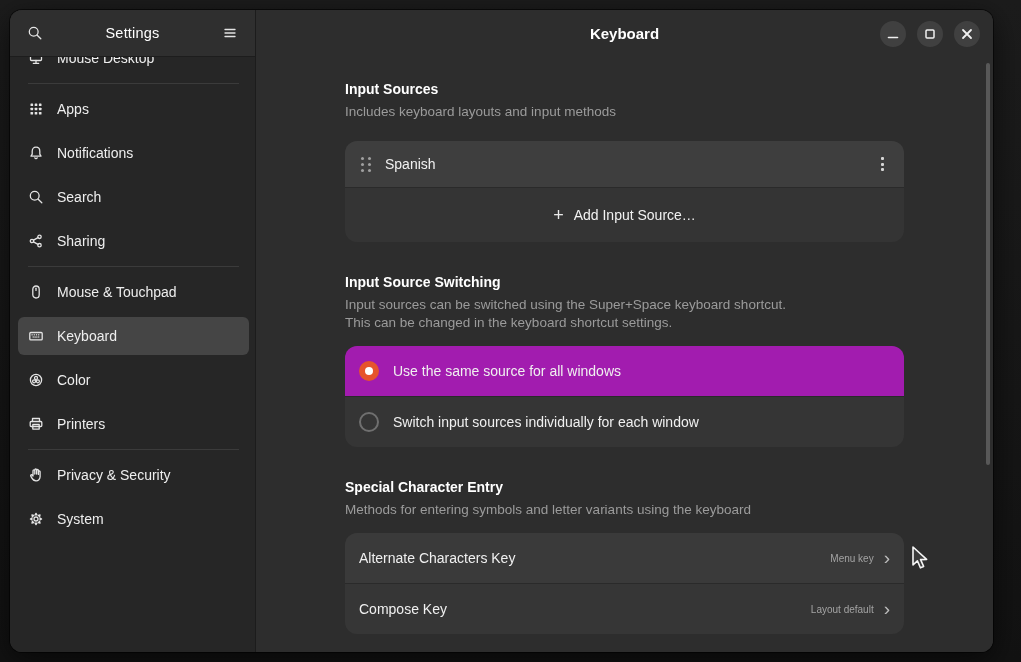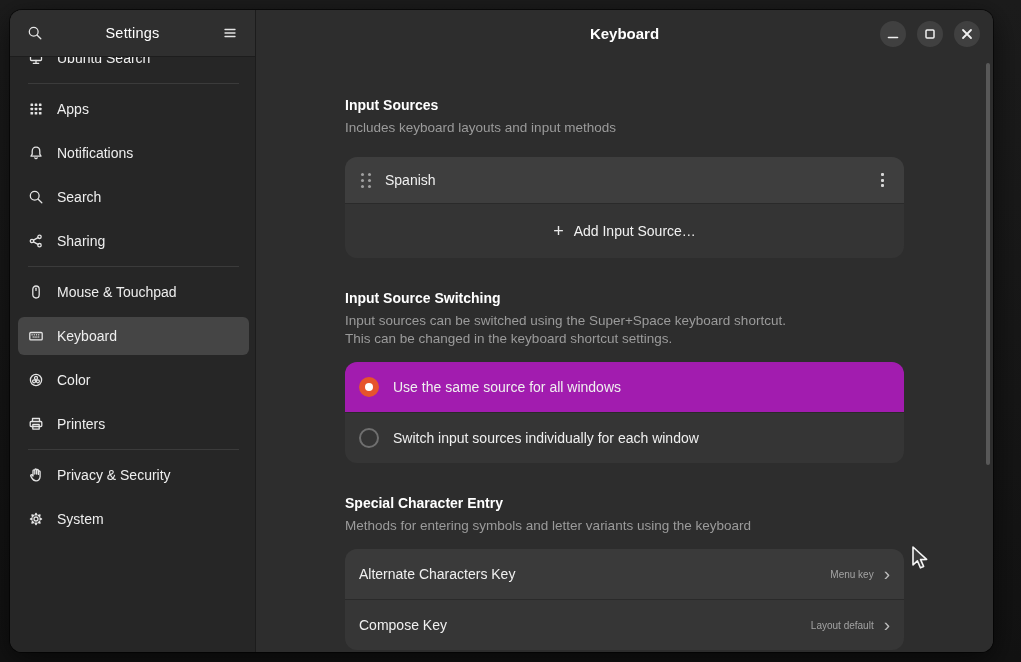--- a/index.html
+++ b/index.html
@@ -38,21 +38,21 @@
   svg.ico .fill { fill:#e4e4e4; stroke:none; }
 
   
   .main { flex:1; position:relative; background:#2d2d2d; display:flex; flex-direction:column; }
   .main-header { height:47px; flex:0 0 47px; display:flex; align-items:center; justify-content:center; position:relative; }
   .main-title { color:#fff; font-weight:bold; font-size:15px; }
   .window-controls { position:absolute; right:13px; top:0; height:47px; display:flex; align-items:center; gap:11px; }
   .wc-btn { width:26px; height:26px; border-radius:50%; background:#404040; display:flex; align-items:center; justify-content:center; cursor:pointer; }
 
   .content { flex:1; overflow:hidden; padding-top:22px; }
-  .clamp { width:559px; margin:16px auto; }
+  .clamp { width:559px; margin:0 auto; }
 
   h2.section-heading { color:#ffffff; font-size:14px; font-weight:bold; line-height:20px; }
   .section-desc { color:#9b9b9b; font-size:13.5px; line-height:18px; margin-top:4px; }
 
   .card { border-radius:12px; overflow:hidden; margin-top:20px; }
   .card.tight { margin-top:14px; }
   .card-divider { height:1px; background:#2a2a2a; }
 
   .row { display:flex; align-items:center; padding:8px 14px; color:#f0f0f0; font-size:14px; }
 
@@ -112,21 +112,21 @@
       <nav class="sidebar-nav">
 
         <div class="nav-item first-cut">
           <span class="nav-icon">
             <svg class="ico" width="16" height="16" viewBox="0 0 16 16">
                 <rect x="2.5" y="2.5" width="11" height="8" rx="1"></rect>
                 <line x1="8" y1="10.5" x2="8" y2="13"></line>
                 <line x1="5.3" y1="13.3" x2="10.7" y2="13.3"></line>
               </svg>
           </span>
-          <span>Ubuntu Search</span>
+          <span>Mouse Desktop</span>
         </div>
 
         <div class="nav-divider"></div>
 
         <div class="nav-item">
           <span class="nav-icon">
             <svg class="ico" width="16" height="16" viewBox="0 0 16 16">
                 <g class="fill">
                   <rect x="2.5" y="2.5" width="2.6" height="2.6" rx="0.6"></rect>
                   <rect x="6.7" y="2.5" width="2.6" height="2.6" rx="0.6"></rect>

